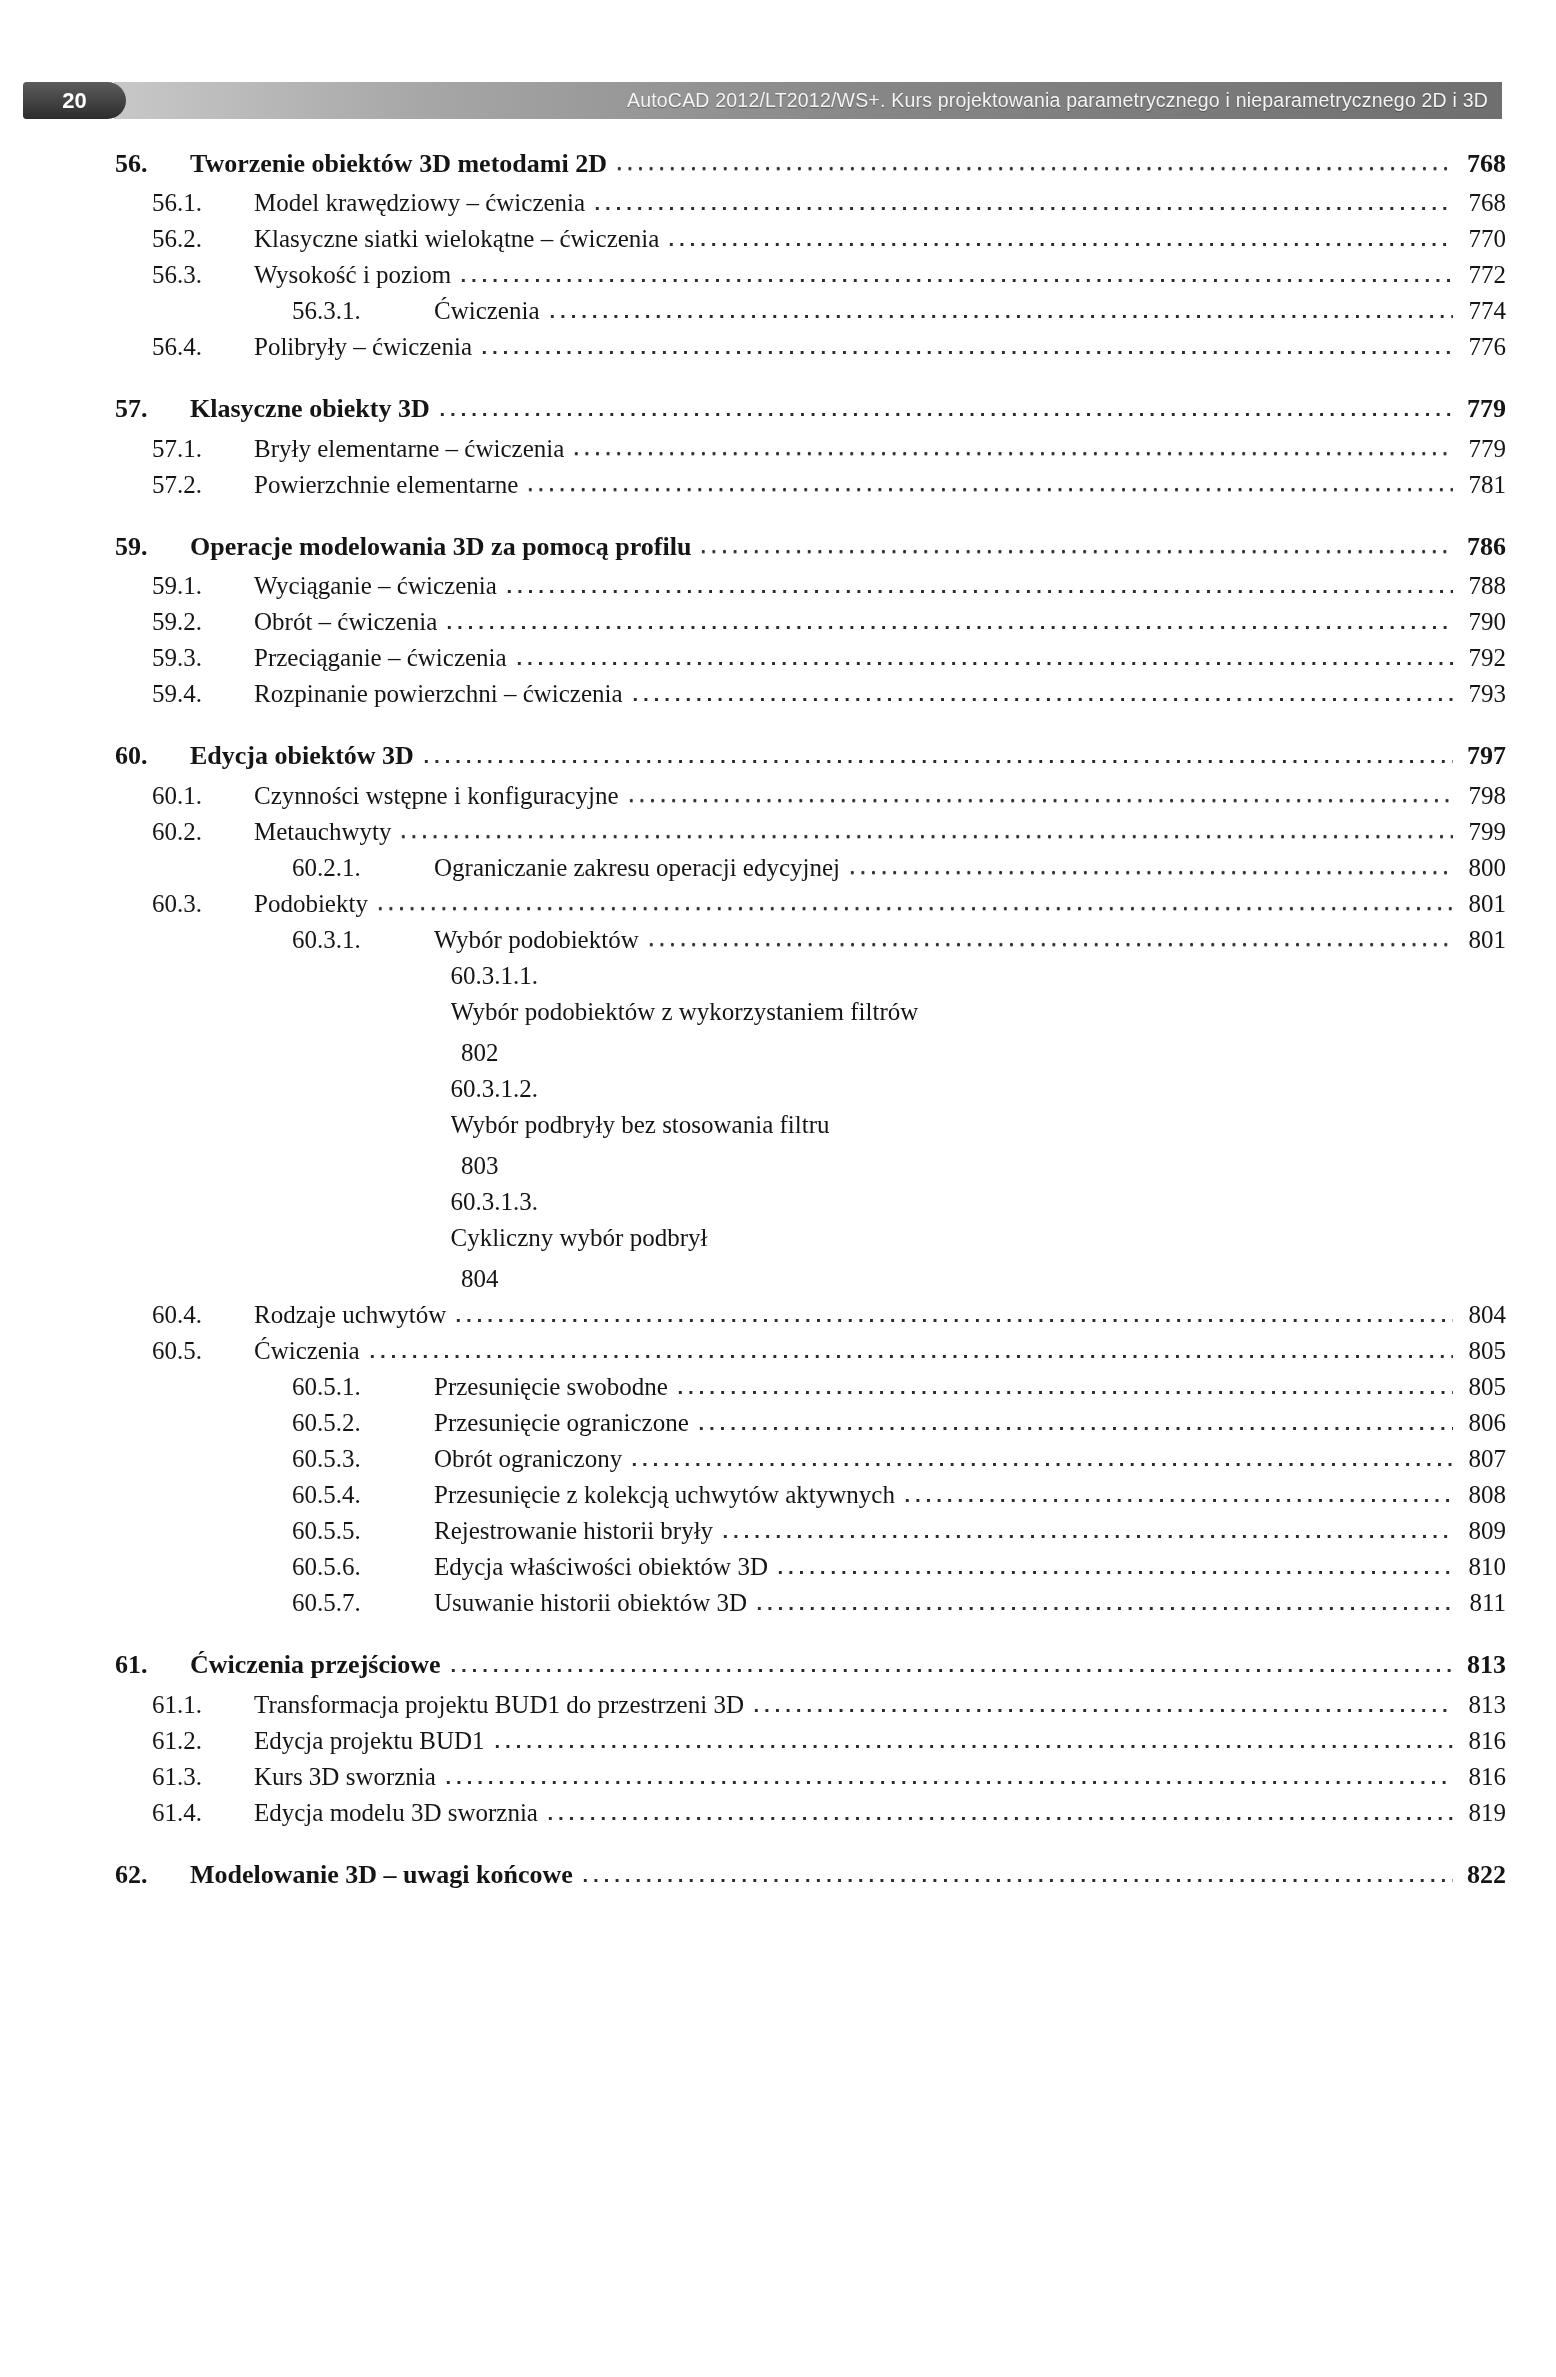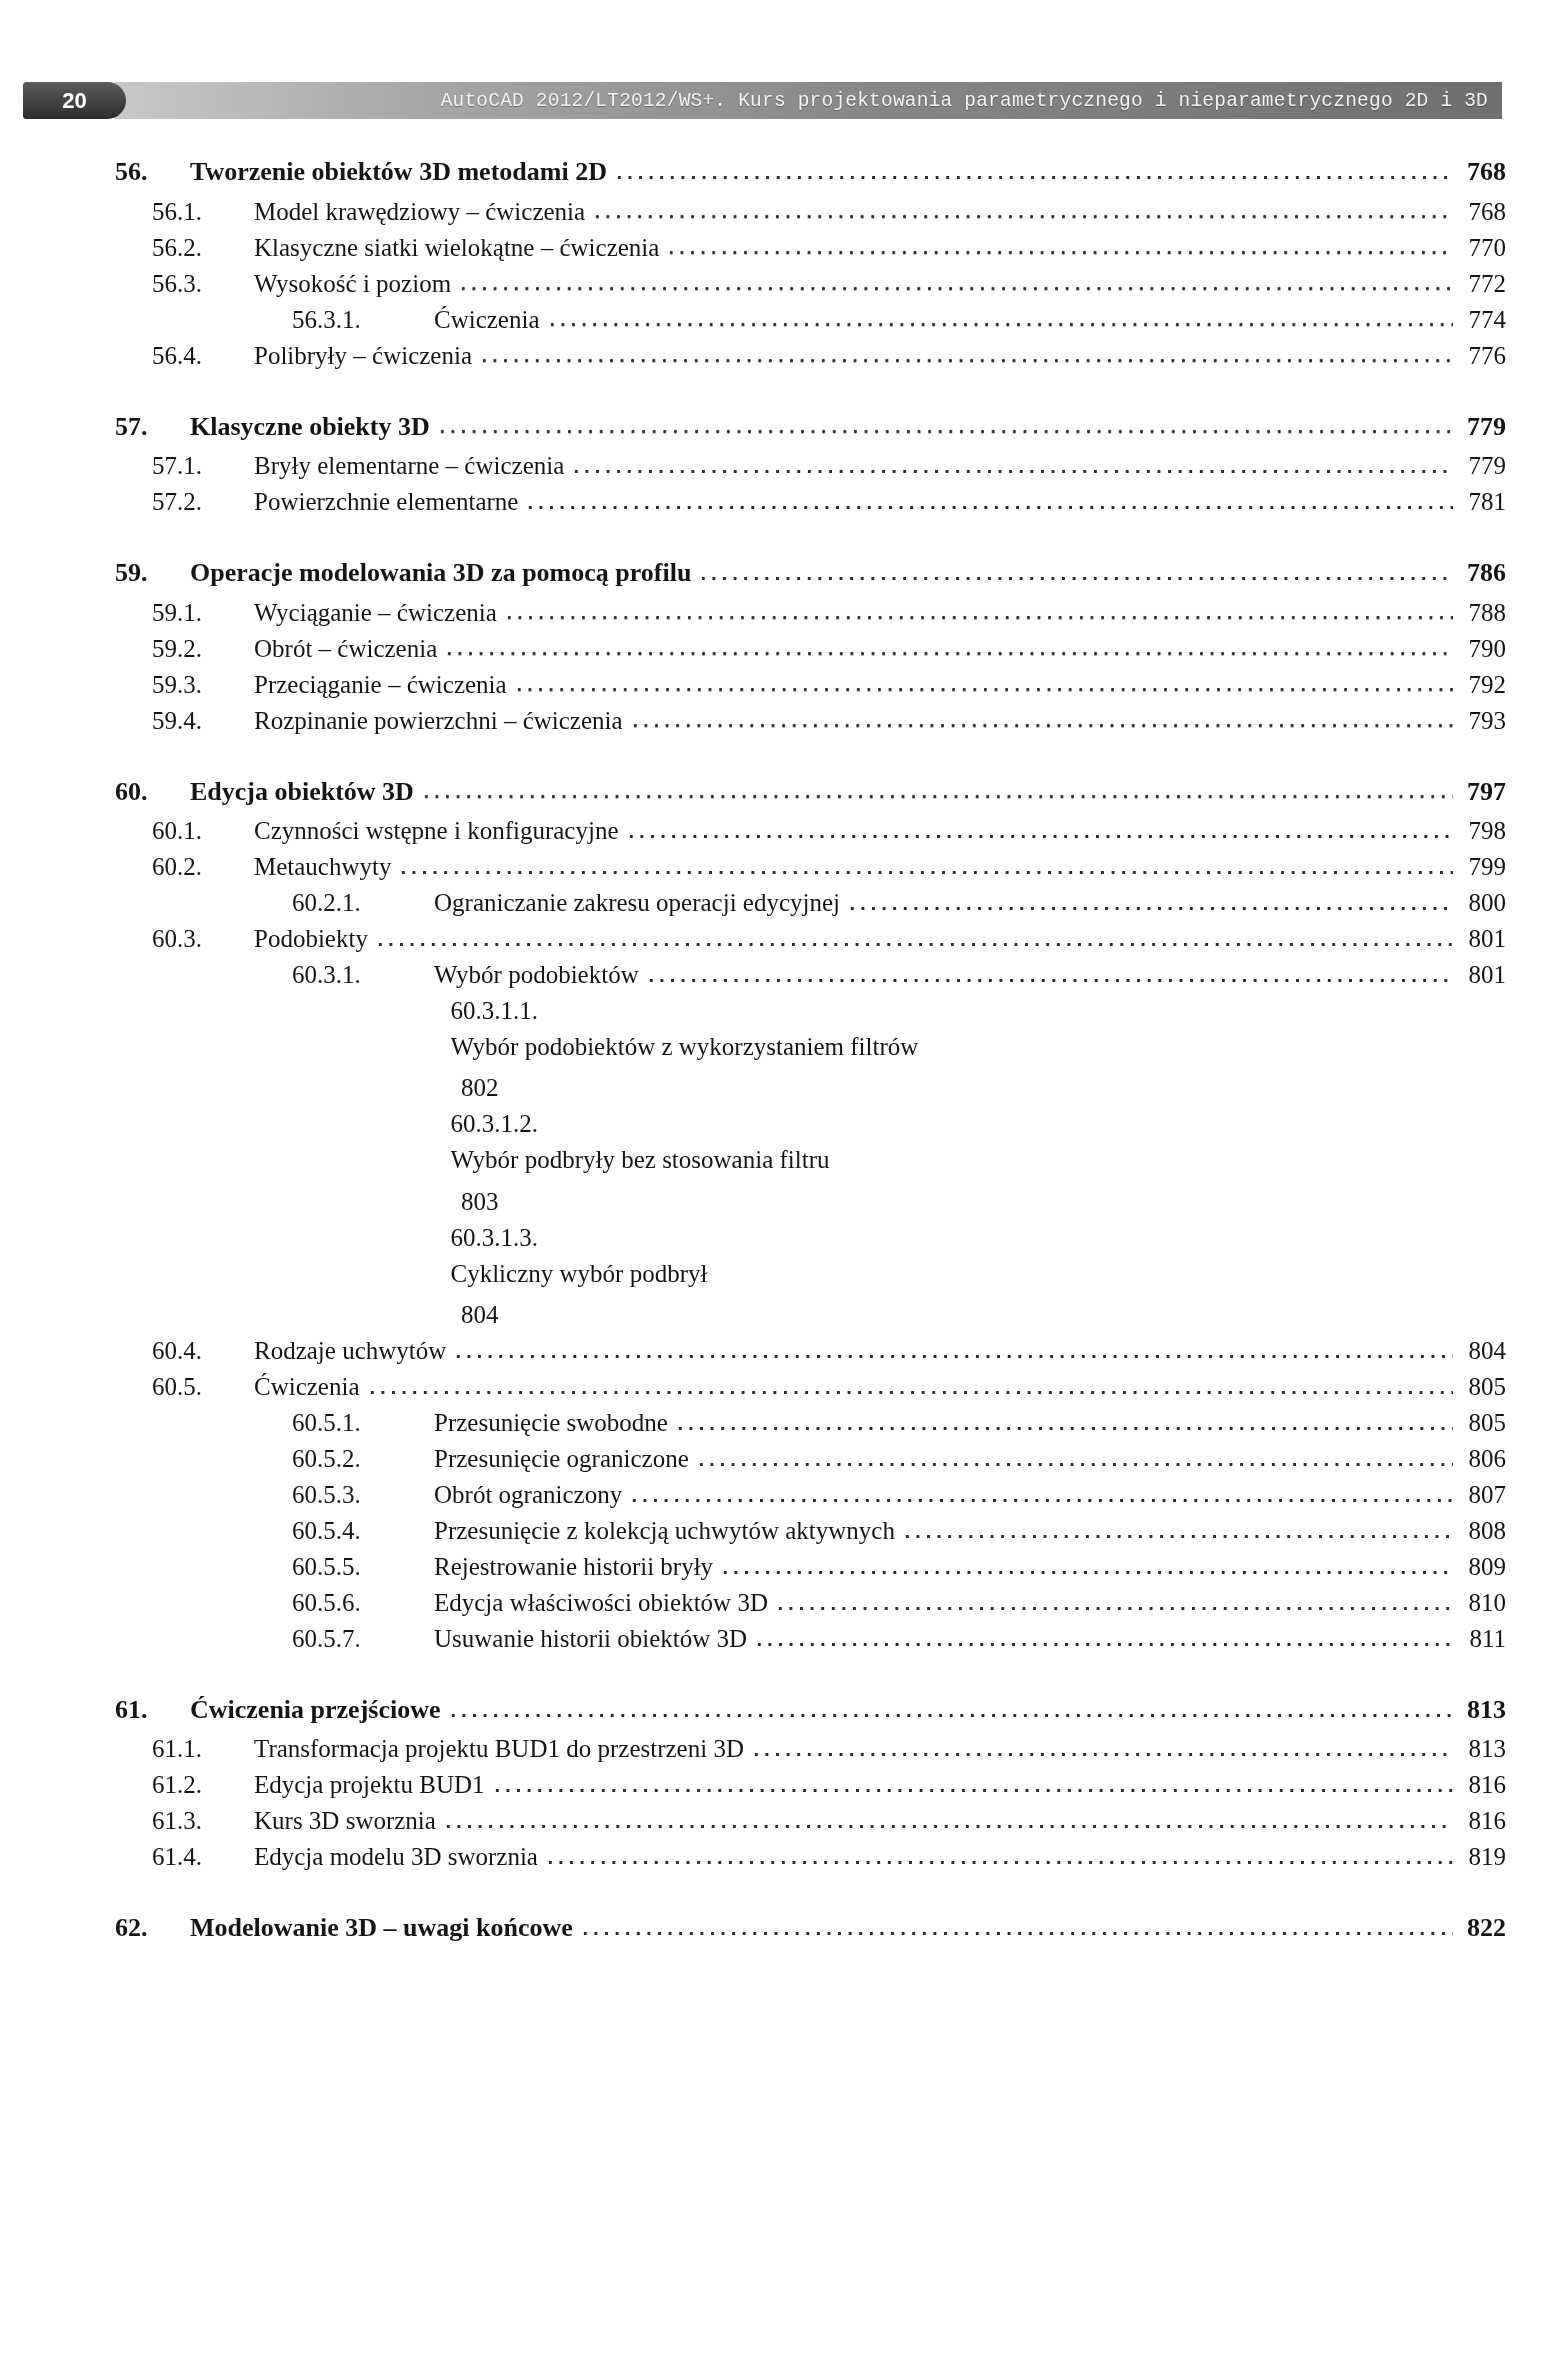--- a/index.html
+++ b/index.html
@@ -42,42 +42,42 @@
   }
   .header-bar {
     flex: 1;
     margin-left: -12.4px;
     display: flex;
     align-items: center;
     justify-content: flex-end;
     padding: 0 14px 0 35px;
     background: linear-gradient(90deg, #c8c8c8 0%, #a7a7a7 22%, #868686 55%, #6f6f6f 100%);
     color: #f4f4f4;
-    font-family: Liberation Mono, monospace;
+    font-family: Liberation Sans, sans-serif;
     font-size: 19.5px;
     letter-spacing: 0.2px;
     text-shadow: 0 0.9px 0.9px rgba(0,0,0,0.35);
     white-space: nowrap;
     overflow: hidden;
   }
 
   
   .toc {
     margin: 26.6px 51px 0 115px;
   }
   .toc-row {
     display: flex;
     align-items: baseline;
     font-size: 25px;
     line-height: 36px;
   }
   .toc-row.level-0 {
     font-weight: bold;
     font-size: 26px;
-    margin-top: 35px;
+    margin-top: 26px;
     margin-bottom: 3.5px;
   }
   .num   { flex: none; white-space: nowrap; }
   .level-0 .num { width: 75px; }
   .level-1 { margin-left: 37px; }
   .level-1 .num { width: 102px; }
   .level-2 { margin-left: 177px; }
   .level-2 .num { width: 142px; }
   .level-3 { margin-left: 332px; flex-direction: column; }
   .level-3 .num { width: 173px; }

